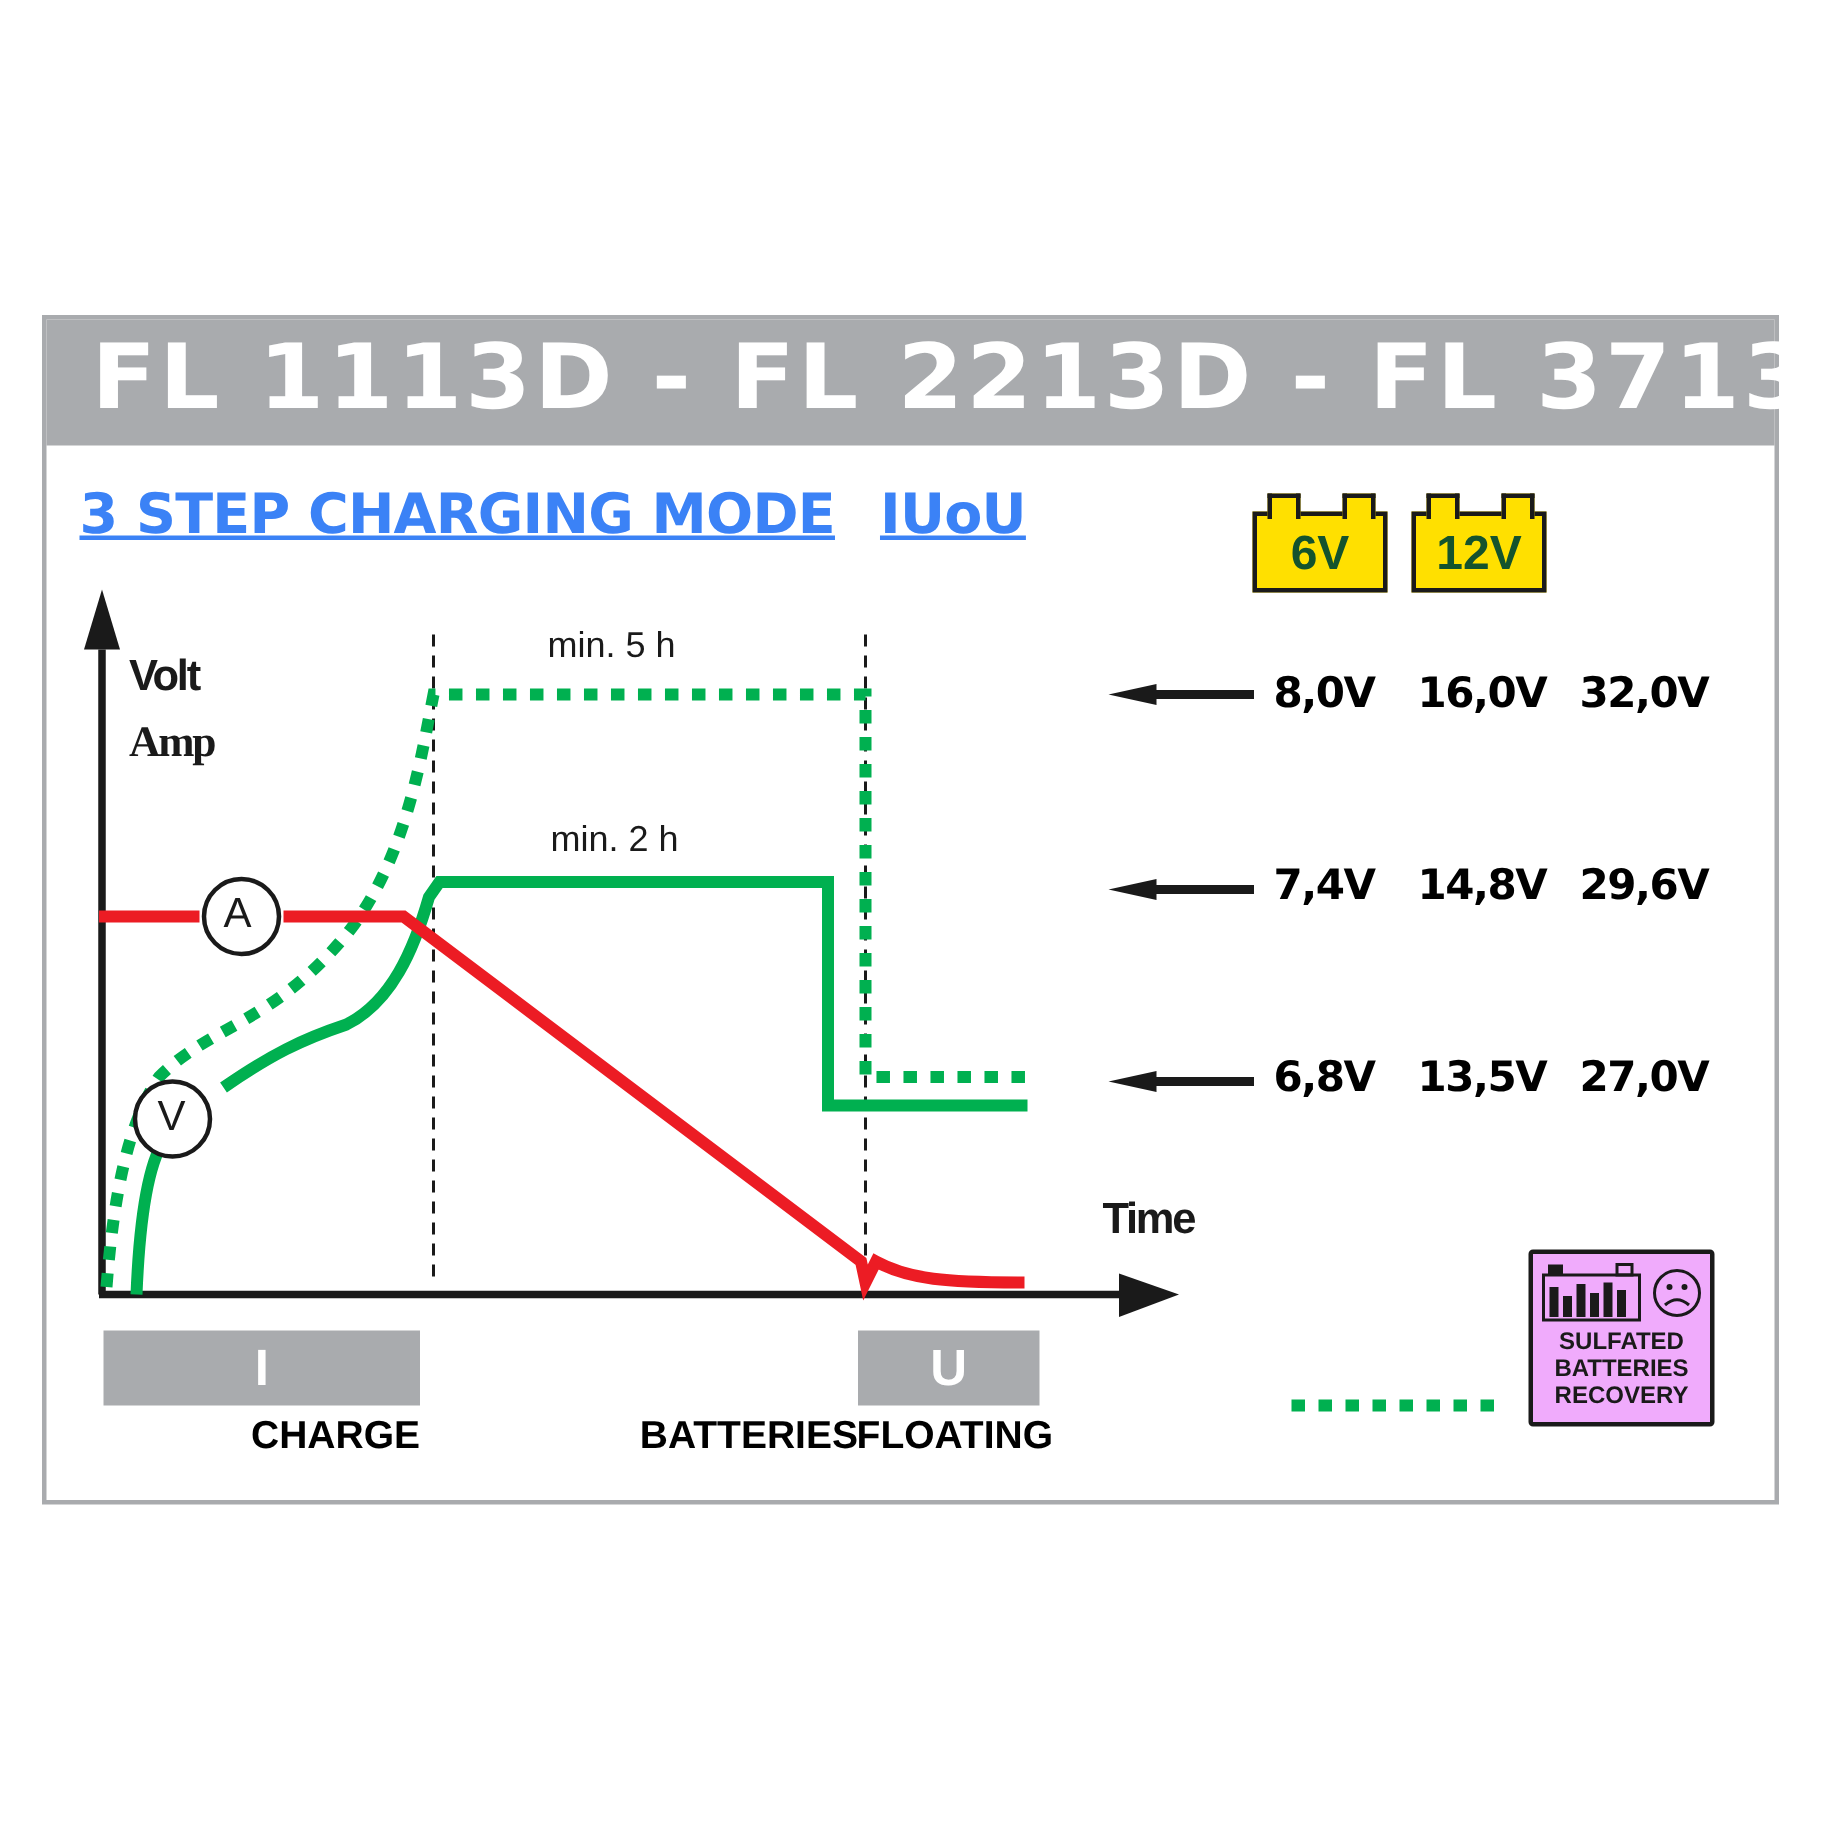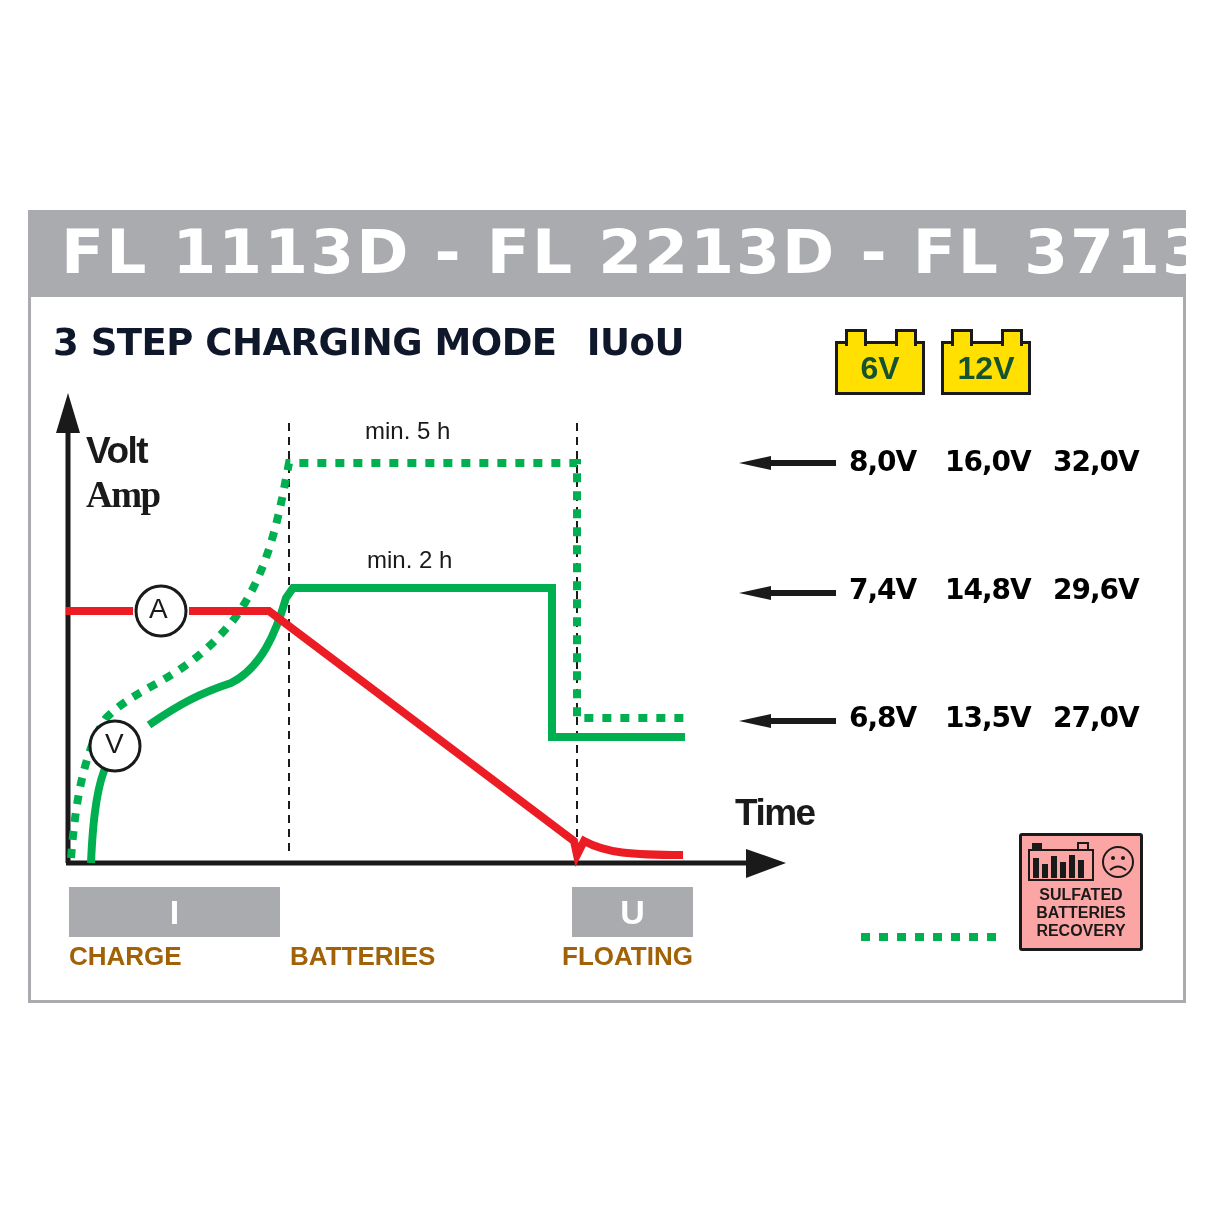--- a/index.html
+++ b/index.html
@@ -1,34 +1,34 @@
 <!DOCTYPE html>
 <html><head>
 <meta charset="utf-8">
 <style>
   html, body { margin:0; padding:0; background:#ffffff; }
   body { width:1214px; height:1214px; position:relative; overflow:hidden; font-family:"Liberation Sans", sans-serif; }
   .panel { position:absolute; left:28px; top:210px; width:1152px; height:787px; border:3px solid #a9abae; background:#fff; box-sizing:content-box; }
   .header { position:absolute; left:0; top:0; width:100%; height:84px; background:#a9abae; }
   .header-title { position:absolute; left:30px; top:4px; font-family:"DejaVu Sans", sans-serif; font-weight:bold; font-size:60px; color:#fff; letter-spacing:2px; white-space:nowrap; transform:scaleX(1.05); transform-origin:left center; }
-  .subtitle { position:absolute; left:22px; top:108px; font-family:"DejaVu Sans", sans-serif; font-weight:bold; font-size:37px; color:#0f172a; white-space:nowrap; letter-spacing:-0.5px; }
+  .subtitle { position:absolute; left:22px; top:108px; font-family:"DejaVu Sans", sans-serif; font-weight:bold; font-size:37px; color:#3b82f6; white-space:nowrap; letter-spacing:-0.5px;text-decoration:underline; }
   .subtitle .mode { margin-left:30px; }
   .chart { position:absolute; left:0; top:0; width:1152px; height:787px; }
   .txt { position:absolute; white-space:nowrap; color:#1a1a1a; font-weight:bold; }
-  .axis-label { font-size:37px; letter-spacing:-1.5px; line-height:44px; }
+  .axis-label { font-size:29px; letter-spacing:-1.5px; line-height:44px; }
   .minlabel { font-size:24px; font-weight:normal; }
   .volt-row { position:absolute; left:700px; height:40px; }
   .volt-val { position:absolute; top:0; font-family:"DejaVu Sans", sans-serif; font-size:28px; font-weight:bold; letter-spacing:-1px; }
   .phase-box { position:absolute; top:674px; height:50px; background:#a9abae; color:#fff; font-weight:bold; font-size:34px; text-align:center; line-height:50px; }
-  .phase-name { position:absolute; top:728px; font-size:26px; font-weight:bold; color:#a16207; text-align:left; }
+  .phase-name { position:absolute; top:728px; font-size:26px; font-weight:bold; color:#000000; text-align:right; }
   .battery { position:absolute; top:114px; width:90px; height:68px; }
   .battery .body { position:absolute; left:0; top:14px; width:84px; height:48px; background:#ffe000; border:3px solid #1a1a1a; }
   .battery .term { position:absolute; top:2px; width:16px; height:14px; background:#ffe000; border:3px solid #1a1a1a; border-bottom:none; }
   .battery .label { position:absolute; left:3px; top:17px; width:84px; height:48px; line-height:48px; text-align:center; font-size:32px; font-weight:bold; color:#14532d; }
-  .sulfated { position:absolute; left:988px; top:620px; width:118px; height:112px; background:#fca5a5; border:3px solid #1a1a1a; border-radius:3px; }
+  .sulfated { position:absolute; left:988px; top:620px; width:118px; height:112px; background:#f0abfc; border:3px solid #1a1a1a; border-radius:3px; }
   .sulfated .stext { position:absolute; left:0; top:50px; width:118px; text-align:center; font-size:16px; font-weight:bold; line-height:18px; color:#1a1a1a; }
 </style>
 </head>
 <body>
 
 <div class="panel">
   <div class="header">
     <div class="header-title">FL 1113D - FL 2213D - FL 3713D</div>
   </div>
 

